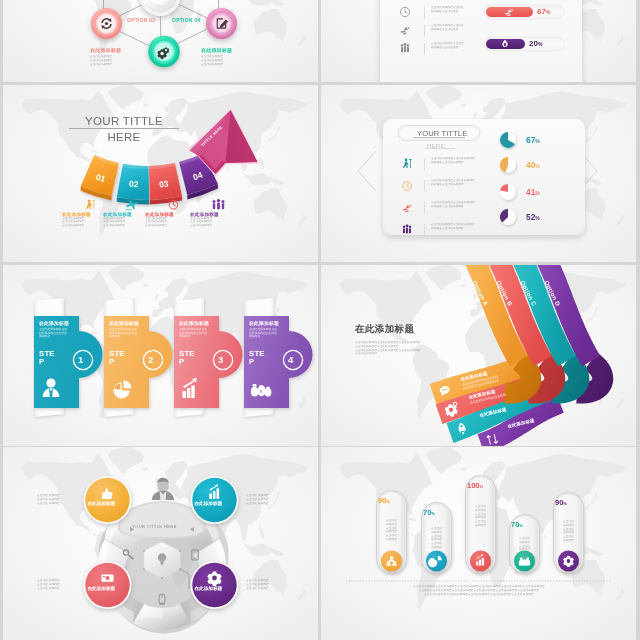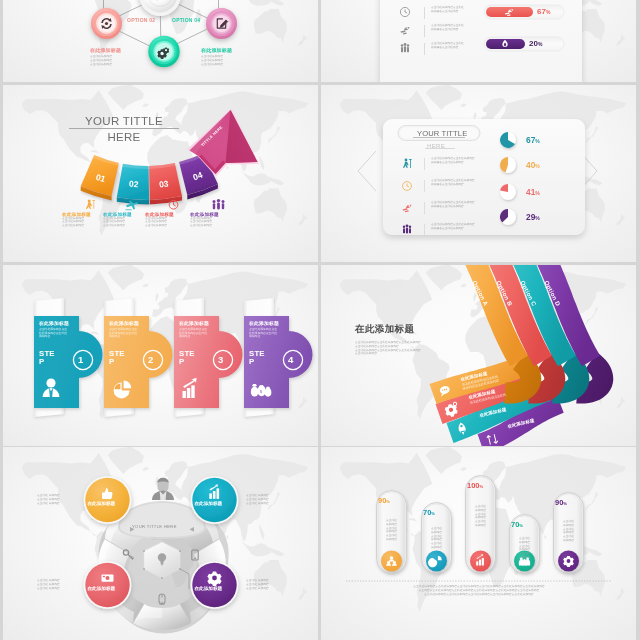--- a/index.html
+++ b/index.html
@@ -536,21 +536,21 @@
     <div class="t" style="left:205px;top:49.5px;font-size:8.4px;font-weight:bold;color:#2196a6">
       <span>67</span><span style="font-size:5px">%</span>
     </div>
     <div class="t" style="left:205px;top:74.5px;font-size:8.4px;font-weight:bold;color:#f0ad4e">
       <span>40</span><span style="font-size:5px">%</span>
     </div>
     <div class="t" style="left:205px;top:101.5px;font-size:8.4px;font-weight:bold;color:#ee6b6b">
       <span>41</span><span style="font-size:5px">%</span>
     </div>
     <div class="t" style="left:205px;top:126.5px;font-size:8.4px;font-weight:bold;color:#5b2d7c">
-      <span>29</span><span style="font-size:5px">%</span>
+      <span>52</span><span style="font-size:5px">%</span>
     </div>
   </div>
 </div>
 
 <div class="slide" id="slide5" style="left:3px;top:265px;width:315px;height:181px;">
   <div class="map">
         <svg viewBox="-30 20 1060 450" preserveAspectRatio="none">
           <path fill="#e6e6e6" opacity="0.8" d="M33.3 66.7 L47.2 55.6 L83.3 55.6 L111.1 55.6 L152.8 55.6 L194.4 58.3 L236.1 55.6 L263.9 58.3 L277.8 47.2 L291.7 33.3 L311.1 55.6 L327.8 77.8 L344.4 105.6 L316.7 116.7 L305.6 127.8 L288.9 144.4 L275.0 163.9 L277.8 180.6 L269.4 175.0 L255.6 166.7 L238.9 169.4 L230.6 177.8 L230.6 191.7 L244.4 200.0 L255.6 205.6 L266.7 219.4 L283.3 225.0 L277.8 227.8 L263.9 216.7 L247.2 211.1 L233.3 205.6 L219.4 202.8 L208.3 194.4 L194.4 183.3 L183.3 169.4 L175.0 158.3 L161.1 147.2 L155.6 133.3 L155.6 116.7 L136.1 102.8 L119.4 88.9 L100.0 83.3 L77.8 86.1 L61.1 94.4 L44.4 86.1 L36.1 75.0ZM375.0 83.3 L388.9 72.2 L416.7 61.1 L438.9 55.6 L444.4 41.7 L427.8 30.6 L400.0 19.4 L366.7 22.2 L338.9 27.8 L322.2 38.9 L338.9 55.6 L361.1 72.2ZM283.3 227.8 L300.0 216.7 L322.2 219.4 L338.9 227.8 L358.3 238.9 L366.7 252.8 L383.3 258.3 L400.0 266.7 L402.8 277.8 L394.4 288.9 L391.7 302.8 L377.8 313.9 L366.7 322.2 L352.8 344.4 L338.9 355.6 L327.8 363.9 L316.7 377.8 L308.3 391.7 L302.8 402.8 L294.4 391.7 L297.2 372.2 L291.7 355.6 L300.0 338.9 L305.6 322.2 L305.6 302.8 L291.7 291.7 L283.3 269.4 L277.8 258.3 L283.3 244.4 L286.1 233.3ZM455.6 211.1 L455.6 194.4 L466.7 177.8 L483.3 163.9 L500.0 152.8 L522.2 147.2 L541.7 158.3 L561.1 161.1 L577.8 163.9 L591.7 163.9 L597.2 175.0 L605.6 194.4 L611.1 208.3 L619.4 216.7 L641.7 216.7 L641.7 233.3 L627.8 244.4 L613.9 258.3 L611.1 277.8 L611.1 294.4 L597.2 308.3 L588.9 322.2 L580.6 336.1 L569.4 344.4 L552.8 347.2 L544.4 330.6 L536.1 313.9 L530.6 297.2 L525.0 266.7 L516.7 244.4 L500.0 236.1 L483.3 236.1 L472.2 236.1 L463.9 225.0ZM472.2 147.2 L475.0 130.6 L494.4 130.6 L497.2 122.2 L488.9 116.7 L497.2 111.1 L508.3 105.6 L513.9 100.0 L522.2 100.0 L527.8 88.9 L516.7 88.9 L513.9 77.8 L527.8 72.2 L536.1 61.1 L550.0 55.6 L572.2 52.8 L586.1 55.6 L591.7 66.7 L577.8 77.8 L569.4 88.9 L561.1 94.4 L552.8 100.0 L550.0 108.3 L555.6 111.1 L563.9 116.7 L577.8 122.2 L591.7 122.2 L605.6 127.8 L616.7 133.3 L611.1 144.4 L600.0 150.0 L588.9 138.9 L577.8 136.1 L566.7 144.4 L555.6 138.9 L547.2 133.3 L536.1 125.0 L522.2 127.8 L511.1 130.6 L500.0 141.7 L483.3 150.0ZM591.7 66.7 L611.1 63.9 L638.9 58.3 L666.7 55.6 L694.4 50.0 L722.2 44.4 L750.0 38.9 L777.8 36.1 L805.6 38.9 L833.3 44.4 L861.1 47.2 L888.9 50.0 L916.7 52.8 L944.4 55.6 L972.2 61.1 L997.2 66.7 L986.1 77.8 L966.7 80.6 L950.0 86.1 L933.3 91.7 L916.7 86.1 L897.2 86.1 L894.4 100.0 L888.9 108.3 L880.6 119.4 L869.4 130.6 L861.1 133.3 L852.8 138.9 L844.4 138.9 L838.9 147.2 L838.9 163.9 L833.3 183.3 L825.0 188.9 L813.9 191.7 L802.8 200.0 L794.4 200.0 L791.7 219.4 L786.1 236.1 L777.8 238.9 L772.2 225.0 L769.4 211.1 L761.1 200.0 L752.8 188.9 L744.4 188.9 L736.1 194.4 L725.0 205.6 L716.7 225.0 L702.8 208.3 L688.9 186.1 L677.8 180.6 L669.4 180.6 L658.3 180.6 L647.2 180.6 L638.9 172.2 L633.3 166.7 L622.2 150.0 L616.7 133.3 L605.6 127.8 L591.7 122.2 L577.8 122.2 L569.4 116.7 L577.8 100.0 L588.9 88.9 L591.7 77.8ZM816.7 311.1 L813.9 322.2 L819.4 344.4 L827.8 347.2 L844.4 344.4 L858.3 338.9 L872.2 341.7 L883.3 347.2 L891.7 355.6 L905.6 358.3 L911.1 369.4 L916.7 352.8 L925.0 338.9 L925.0 327.8 L922.2 316.7 L905.6 302.8 L897.2 283.3 L877.8 283.3 L866.7 283.3 L861.1 288.9 L850.0 288.9 L838.9 297.2 L827.8 305.6ZM980.6 347.2 L988.9 355.6 L994.4 358.3 L983.3 363.9 L977.8 372.2 L963.9 377.8 L966.7 369.4 L977.8 361.1ZM861.1 163.9 L866.7 155.6 L877.8 152.8 L886.1 144.4 L891.7 136.1 L894.4 125.0 L902.8 127.8 L894.4 138.9 L886.1 150.0 L872.2 158.3 L863.9 166.7ZM630.6 283.3 L636.1 294.4 L638.9 305.6 L630.6 319.4 L622.2 316.7 L619.4 305.6 L622.2 294.4 L625.0 286.1ZM486.1 111.1 L491.7 100.0 L494.4 94.4 L488.9 88.9 L483.3 97.2 L483.3 108.3ZM763.9 233.3 L777.8 244.4 L791.7 255.6 L805.6 269.4 L822.2 275.0 L838.9 275.0 L855.6 272.2 L872.2 266.7 L863.9 255.6 L852.8 247.2 L838.9 244.4 L825.0 247.2 L811.1 252.8 L794.4 250.0 L775.0 241.7ZM833.3 200.0 L841.7 211.1 L850.0 225.0 L847.2 236.1 L838.9 227.8 L833.3 213.9ZM438.9 72.2 L450.0 66.7 L461.1 69.4 L452.8 75.0 L441.7 75.0ZM722.2 225.0 L727.8 227.8 L727.8 233.3 L722.2 233.3ZM263.9 188.9 L283.3 191.7 L294.4 194.4 L283.3 186.1 L269.4 186.1ZM863.9 252.8 L880.6 258.3 L897.2 261.1 L916.7 269.4 L908.3 275.0 L891.7 272.2 L877.8 266.7 L866.7 261.1Z"></path>
         </svg>
       </div>

